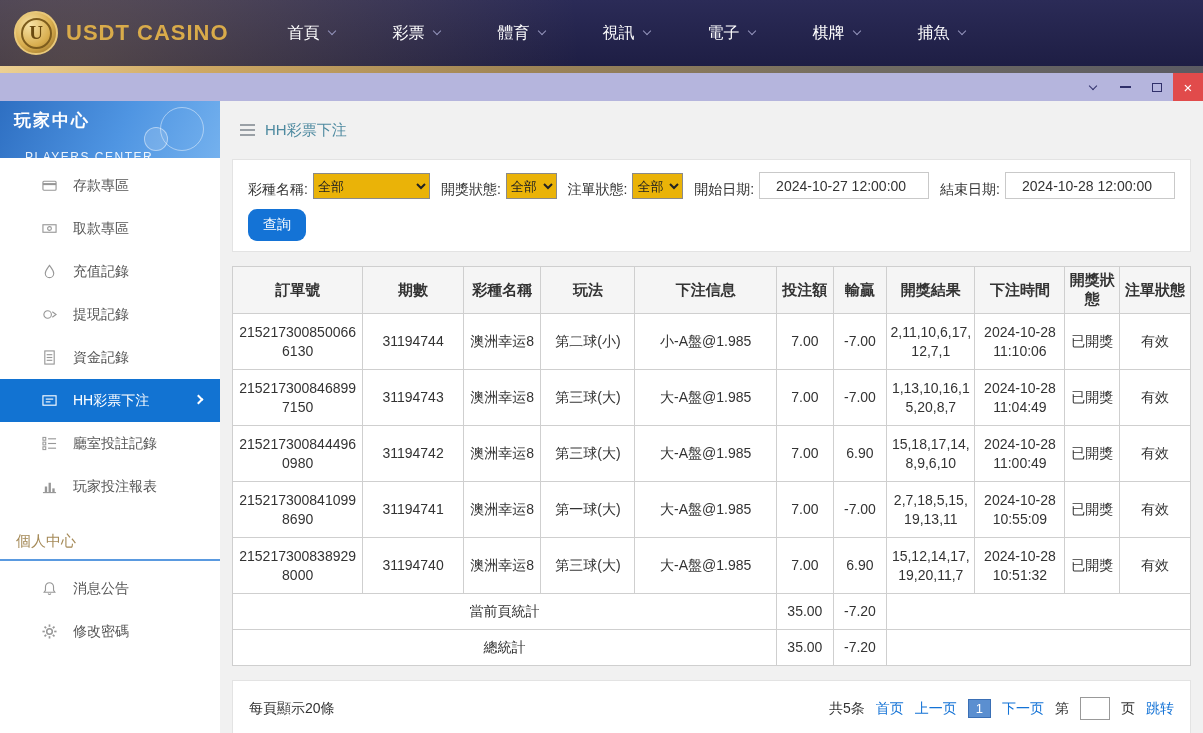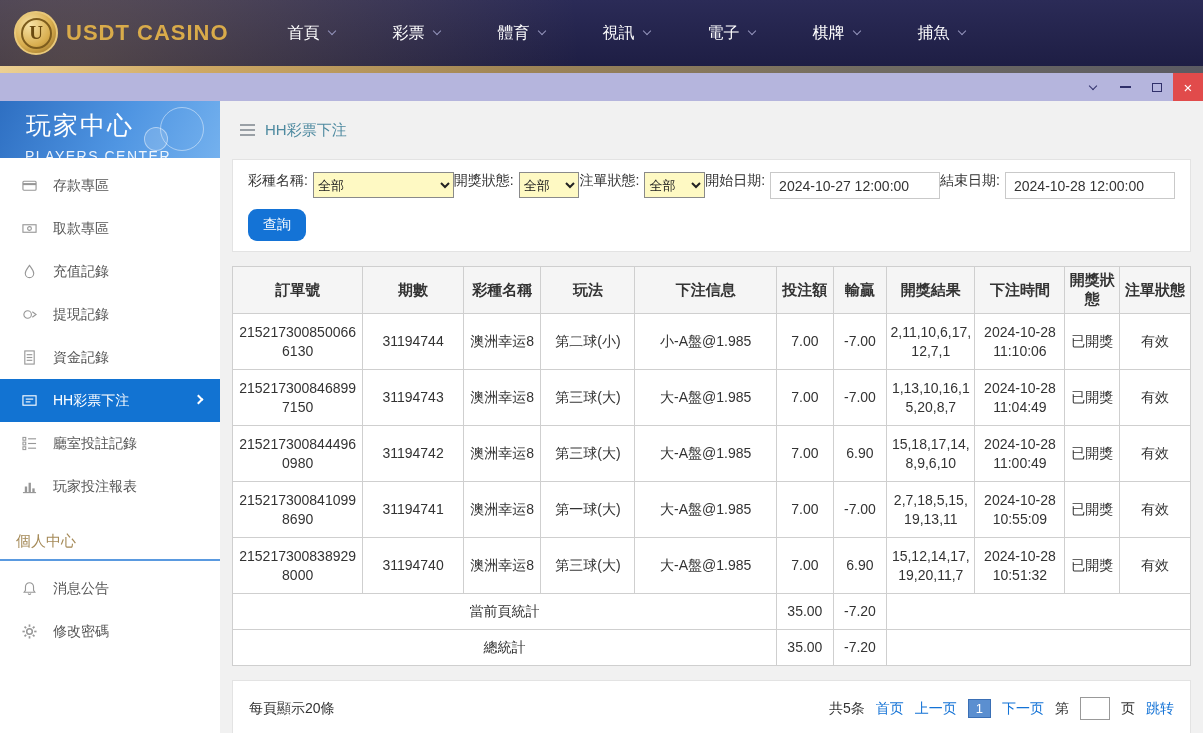--- a/index.html
+++ b/index.html
@@ -25,48 +25,48 @@
   .minus-bar{width:11px;height:2px;background:#30306a;display:inline-block;}
   .max-box{width:10px;height:9px;border:1.6px solid #30306a;display:inline-block;}
   .winbtn.close{background:#e14b4b;color:#fff;font-size:15px;width:30px;}
 
   
   .workspace{display:flex;height:632px;}
 
   
   .sidebar{width:220px;background:#fff;flex-shrink:0;overflow:hidden;}
   .sidebar-header{height:57px;background:linear-gradient(115deg,#2e6fc2,#4f95e2 55%,#74b1ee);position:relative;padding:8px 0 0 14px;color:#fff;overflow:hidden;}
-  .sb-title{font-size:25px;font-weight:normal;letter-spacing:2px;margin-left:12px;}
-  .sb-sub{font-size:14px;letter-spacing:1.5px;opacity:.9;margin-top:6px;padding-left:11px;}
+  .sb-title{font-size:17px;font-weight:bold;letter-spacing:2px;}
+  .sb-sub{font-size:12px;letter-spacing:1.5px;opacity:.9;margin-top:18px;padding-left:11px;}
   .deco-c1,.deco-c2{position:absolute;border-radius:50%;border:1px solid rgba(255,255,255,.45);}
   .deco-c1{width:44px;height:44px;right:16px;top:6px;}
   .deco-c2{width:24px;height:24px;right:52px;top:26px;background:rgba(255,255,255,.15);}
   .section-title{margin-top:12px;padding:6px 16px 8px;color:#a58a58;font-size:15px;border-bottom:2px solid #5a9ae0;}
   .section-items{padding:6px 0;}
-  .menu-item{height:43px;display:flex;align-items:center;padding-left:22px;gap:16px;color:#555;font-size:14px;cursor:pointer;position:relative;}
+  .menu-item{height:43px;display:flex;align-items:center;padding-left:42px;gap:16px;color:#555;font-size:14px;cursor:pointer;position:relative;}
   .micon{color:#979797;display:flex;align-items:center;}
   .menu-item.active{background:#1273d2;color:#fff;}
   .menu-item.active .micon{color:#fff;}
   .chev-right{width:7px;height:7px;border-right:2px solid #fff;border-bottom:2px solid #fff;transform:rotate(-45deg);position:absolute;right:18px;top:17px;}
 
   
   .main{flex:1;padding:0 12px;overflow:hidden;}
   .breadcrumb{height:58px;display:flex;align-items:center;gap:10px;padding-left:8px;}
   .hamb{display:inline-flex;flex-direction:column;gap:3px;cursor:pointer;}
   .hamb i{width:15px;height:2px;background:#9aa0a6;display:block;}
   .bc-text{color:#4e8aa0;font-size:15px;}
 
   .filter-box{background:#fff;border:1px solid #e3e3e3;padding:12px 15px 10px;}
-  .filter-row{display:flex;align-items:flex-start;font-size:14px;color:#333;white-space:nowrap;}
+  .filter-row{display:flex;align-items:flex-end;font-size:14px;color:#333;white-space:nowrap;}
   .filter-row label{margin-right:5px;}
-  .fgap{}
-  .filter-row select{height:26px;border:1px solid #8a8a8a;background:#fef9c3;font-size:13px;color:#222;}
+  .fgap{margin-left:11px;}
+  .filter-row select{height:26px;border:1px solid #8a8a8a;background:#eab308;font-size:13px;color:#222;}
   .sel-lottery{width:146px;}
   .sel-sm{width:63px;}
-  .date-input{height:27px;border:1px solid #c9c9c9;width:170px;padding:0 8px;font-size:14px;color:#333;}
+  .date-input{height:27px;border:1px solid #c9c9c9;width:170px;padding:0 16px;font-size:14px;color:#333;}
   .search-btn{margin-top:10px;background:#1473d6;color:#fff;border:none;border-radius:9px;padding:7px 15px;font-size:14px;cursor:pointer;display:inline-block;}
 
   .table-wrap{margin-top:14px;background:#fff;}
   table{width:100%;border-collapse:collapse;table-layout:fixed;}
   th,td{border:1px solid #cfcfcf;text-align:center;color:#333;word-break:break-all;vertical-align:middle;}
   th{background:#f5f5f5;font-weight:bold;font-size:15px;height:40px;padding:4px 1px;}
   td{font-size:14px;height:56px;padding:5px 3px;line-height:1.35;}
   tr.summary-row td{height:36px;}
 
   .pagefoot{margin-top:14px;background:#fff;border:1px solid #e3e3e3;height:57px;display:flex;align-items:center;justify-content:space-between;padding:0 16px;font-size:14px;color:#333;}

